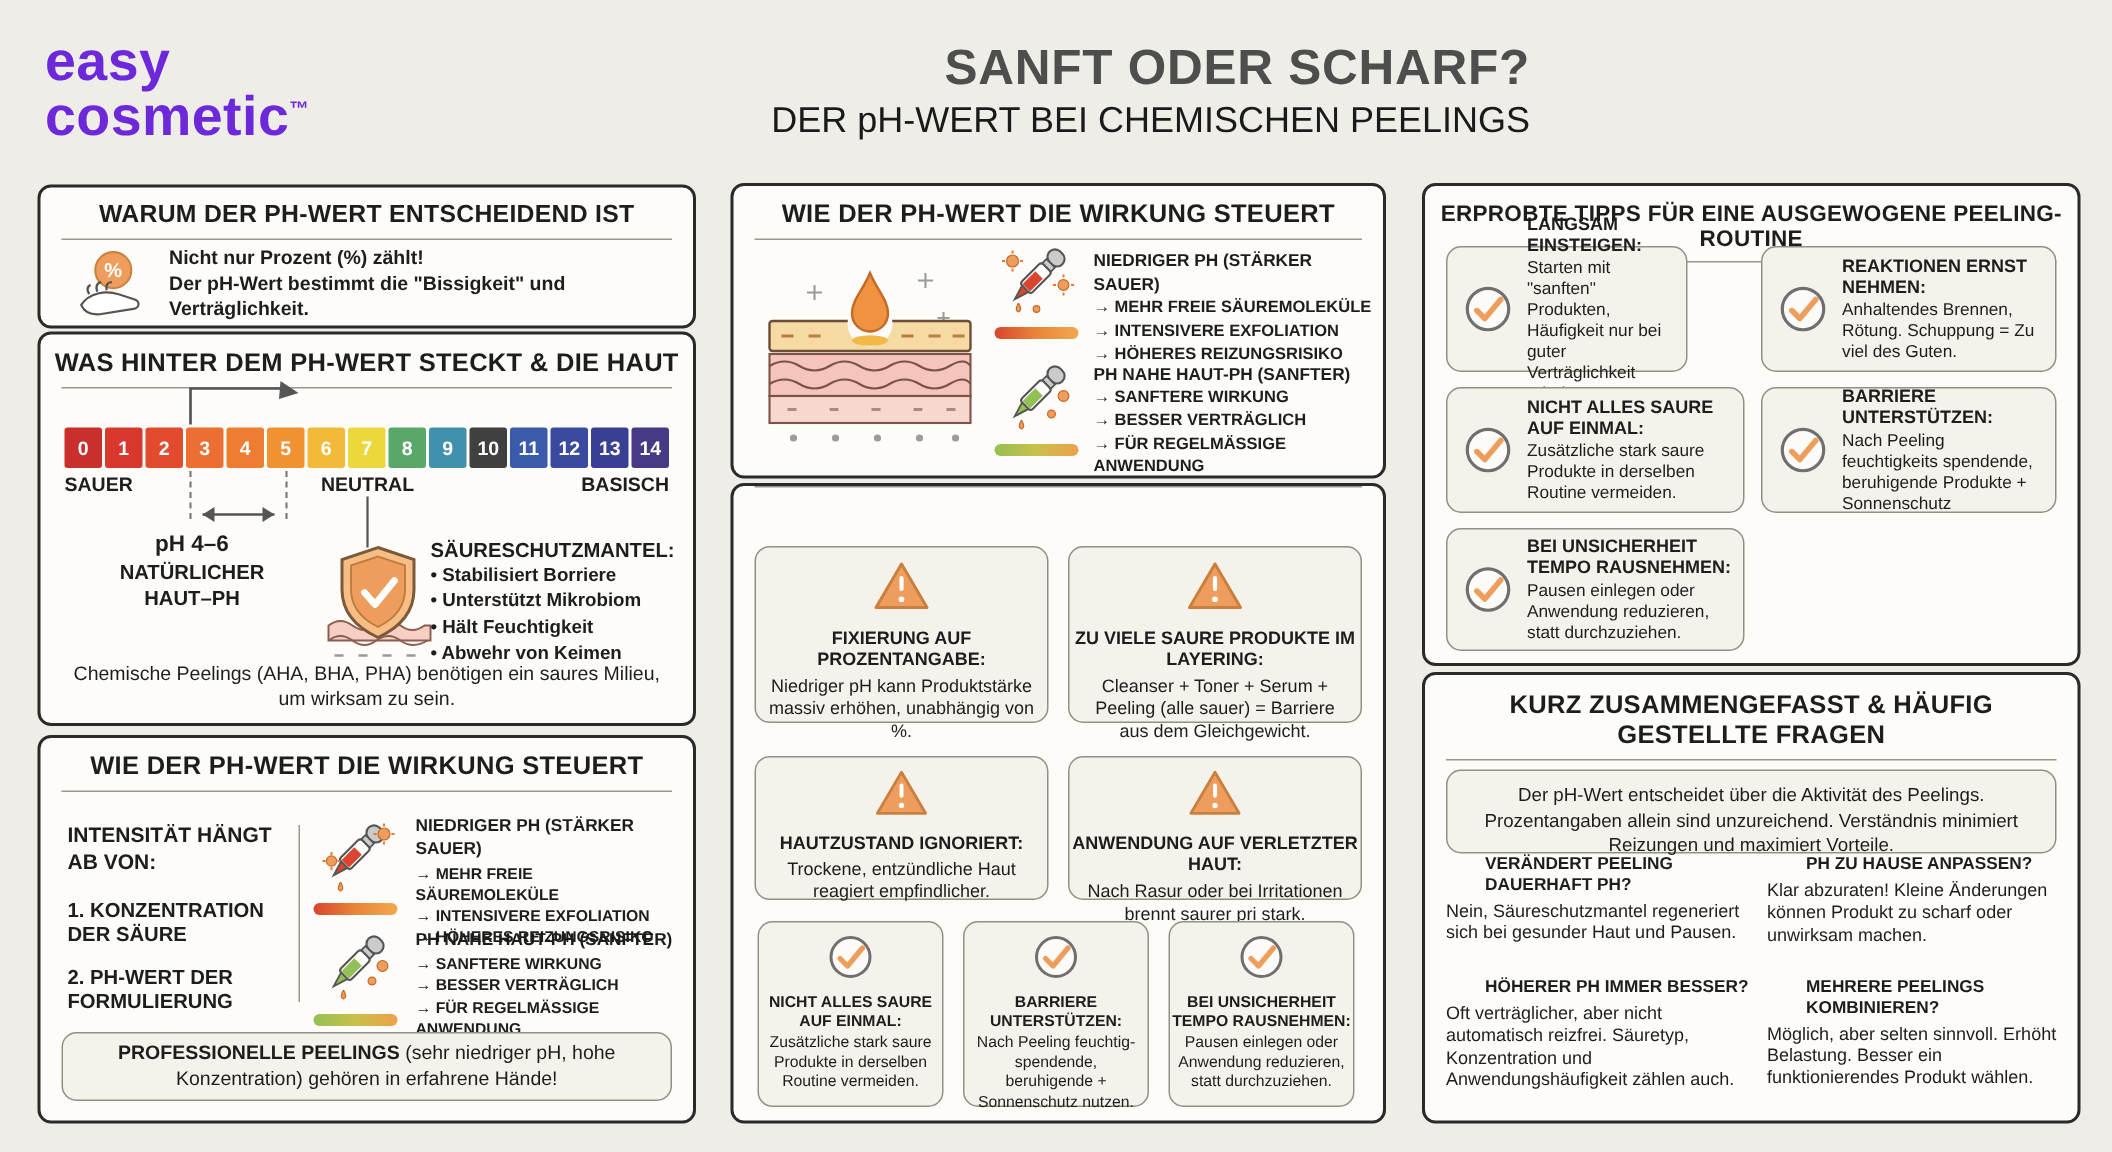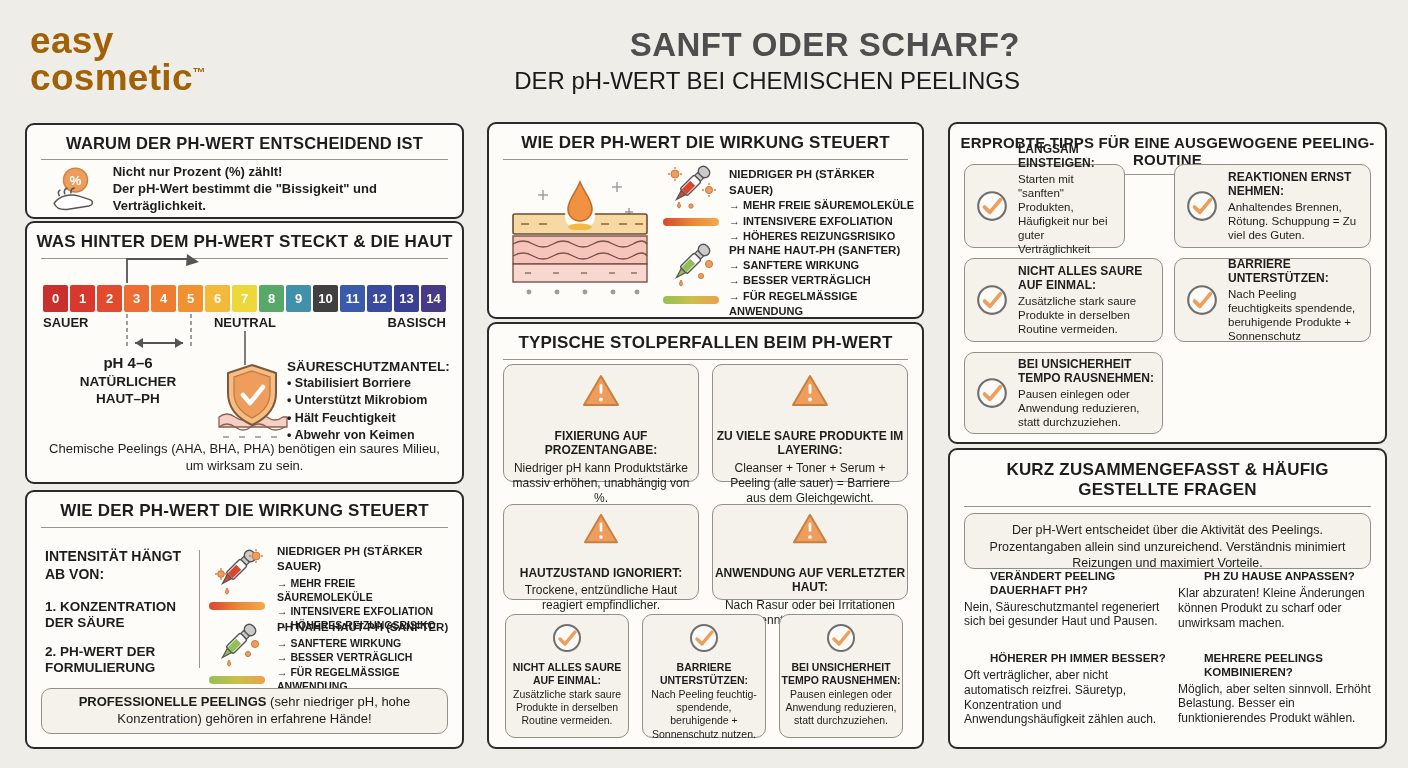--- a/index.html
+++ b/index.html
@@ -1,20 +1,20 @@
 <!DOCTYPE html>
 <html style="--background: #efede7; --box-bg: #fdfcf8; --box-border: #2a2a2a; --card-bg: #f4f2ea; --card-border: #918f86; --title-muted: #4e4e4e; --text: #1d1d1d; --orange: #ee9d5c; --orange-deep: #c9803f; --red: #d9452f; --green: #93c054;"><head>
 <meta charset="utf-8">
 <style>
   html,body{margin:0;padding:0;}
   #root{position:relative;width:1408px;height:768px;background:var(--background,#efede7);
         font-family:"Liberation Sans",sans-serif;color:var(--text,#1d1d1d);overflow:hidden;}
   .abs{position:absolute;}
   
-  #logo{left:30px;top:22px;font-size:37px;font-weight:700;line-height:1.0;letter-spacing:.3px;color:#a16207;}
+  #logo{left:30px;top:22px;font-size:37px;font-weight:700;line-height:1.0;letter-spacing:.3px;color:#6d28d9;}
   #logo sup{font-size:13px;font-weight:700;}
   #header{left:404px;top:26px;width:616px;text-align:right;}
   #header .h-title{font-size:33px;font-weight:700;color:var(--title-muted,#4e4e4e);letter-spacing:.5px;}
   #header .h-sub{font-size:24px;font-weight:500;color:#1a1a1a;margin-top:3px;}
   
   .box{position:absolute;background:var(--box-bg,#fdfcf8);border:2px solid var(--box-border,#2a2a2a);border-radius:9px;}
   .box-title{font-weight:700;text-align:center;font-size:17px;padding:9px 8px 6px;letter-spacing:.2px;}
   .box-title.small{font-size:15px;padding:10px 4px 6px;}
   .rule{border-top:1.5px solid #98968e;margin:0 14px;}
   .card{position:absolute;background:var(--card-bg,#f4f2ea);border:1.5px solid var(--card-border,#918f86);border-radius:10px;box-sizing:border-box;}
@@ -24,21 +24,21 @@
   .scale-labels{position:absolute;left:16px;top:92px;width:403px;font-size:13px;font-weight:700;}
   
   .bar{height:8px;border-radius:4px;width:56px;}
   .bar-red{background:linear-gradient(90deg,var(--red,#d9452f),#e98537,#f2a94e);}
   .bar-green{background:linear-gradient(90deg,var(--green,#93c054),#c9c04a,#eda04c);}
   .arrow-lines{font-size:10.5px;font-weight:700;line-height:1.34;}
   .arrow-lines .t{font-size:11.5px;margin-bottom:1px;}
   .m-lines{font-size:11px;font-weight:700;line-height:1.4;}
   .m-lines .t{font-size:11.5px;}
   
-  .w-title{font-weight:700;font-size:12px;text-align:center;line-height:1.2;margin-top:16px;}
+  .w-title{font-weight:700;font-size:12px;text-align:center;line-height:1.2;margin-top:4px;}
   .w-body{font-size:12px;font-weight:500;text-align:center;line-height:1.25;margin-top:3px;padding:0 6px;}
   .c-title{font-weight:700;font-size:10.5px;text-align:center;line-height:1.2;margin-top:3px;}
   .c-body{font-size:10.5px;font-weight:500;text-align:center;line-height:1.25;margin-top:2px;padding:0 4px;}
   .tip-card{display:flex;align-items:center;padding:6px 8px 6px 10px;gap:9px;}
   .tip-text .t{font-weight:700;font-size:12px;line-height:1.18;}
   .tip-text .b{font-size:11.5px;font-weight:500;line-height:1.22;margin-top:1px;}
   .faq-q{font-weight:700;font-size:11.5px;line-height:1.2;margin-left:26px;}
   .faq-a{font-size:12px;font-weight:500;line-height:1.24;margin-top:2px;}
   .center{text-align:center;}
   svg .ol{stroke:#555;fill:none;stroke-width:1.8;}
@@ -316,21 +316,20 @@
     <div class="abs bar bar-green" style="left:174px;top:172px;"></div>
     <div class="abs m-lines" style="left:240px;top:118px;width:186px;">
       <div class="t">PH NAHE HAUT-PH (SANFTER)</div>
       <div>→ SANFTERE WIRKUNG</div>
       <div>→ BESSER VERTRÄGLICH</div>
       <div>→ FÜR REGELMÄSSIGE ANWENDUNG</div>
     </div>
   </div>
 
   <div class="box" style="left:487px;top:322px;width:433px;height:423px;">
-    <div class="box-title">TYPISCHE STOLPERFALLEN BEIM PH-WERT</div>
     <div class="rule"></div>
 
     <div class="card" style="left:14px;top:40px;width:196px;height:118px;">
       <div class="center" style="margin-top:8px;"><svg width="40" height="36" viewBox="0 0 40 36">
             <path d="M20,3 L37,32 H3 Z" fill="var(--orange)" stroke="var(--orange-deep)" stroke-width="2" stroke-linejoin="round"></path>
             <rect x="18.6" y="11" width="2.8" height="10" rx="1.4" fill="#fff"></rect>
             <circle cx="20" cy="26.5" r="1.9" fill="#fff"></circle>
           </svg></div>
       <div class="w-title">FIXIERUNG AUF PROZENTANGABE:</div>
       <div class="w-body">Niedriger pH kann Produktstärke massiv erhöhen, unabhängig von %.</div>

